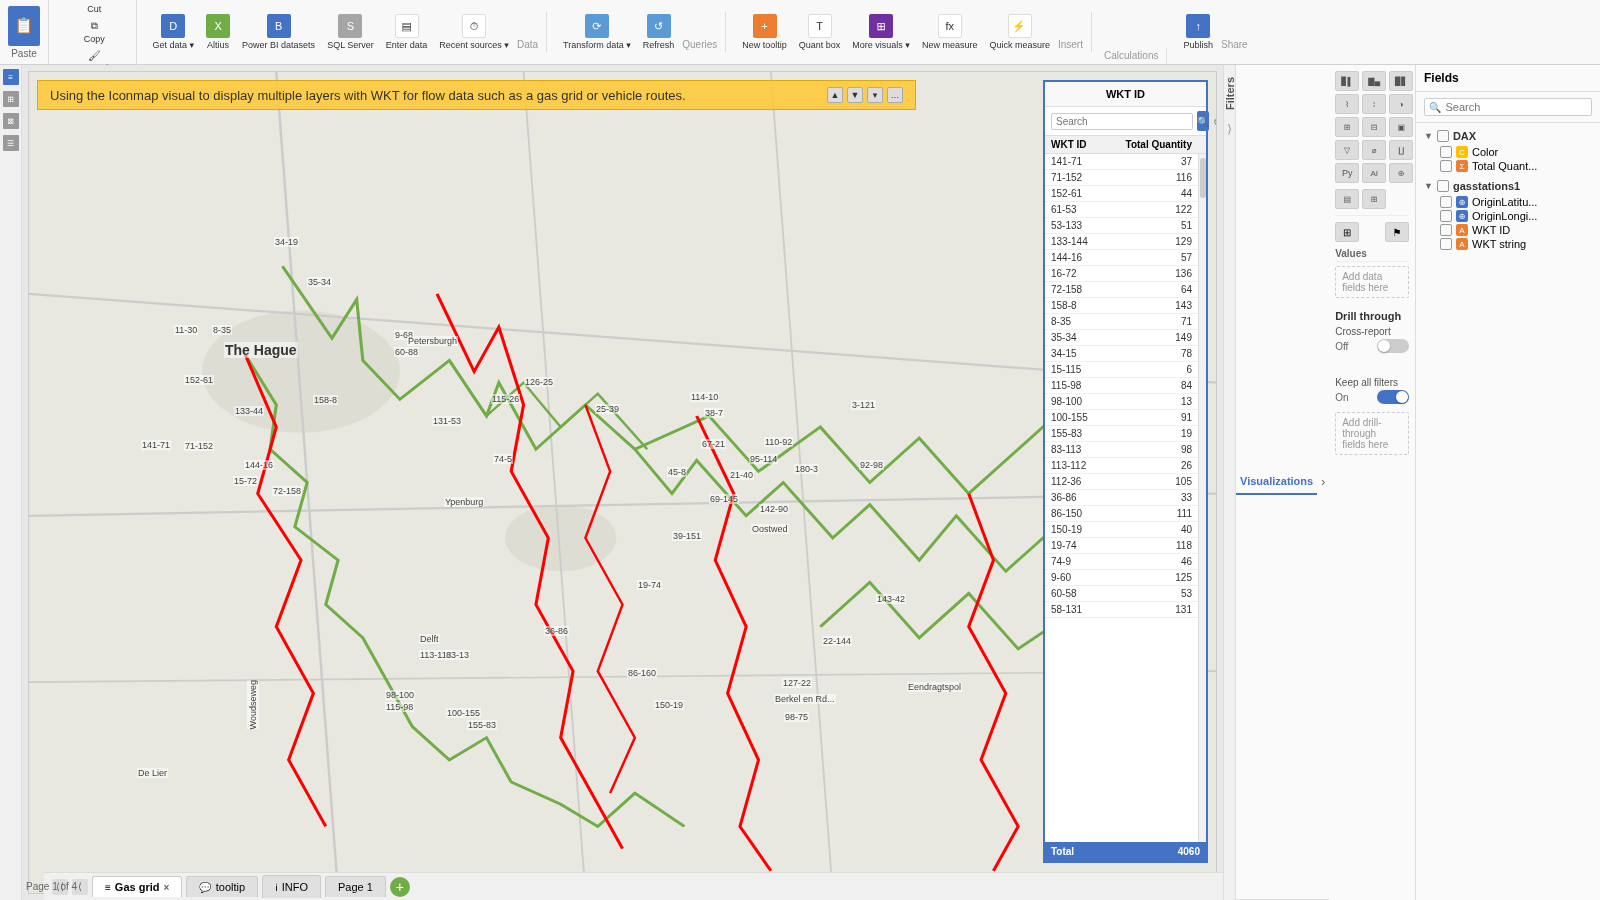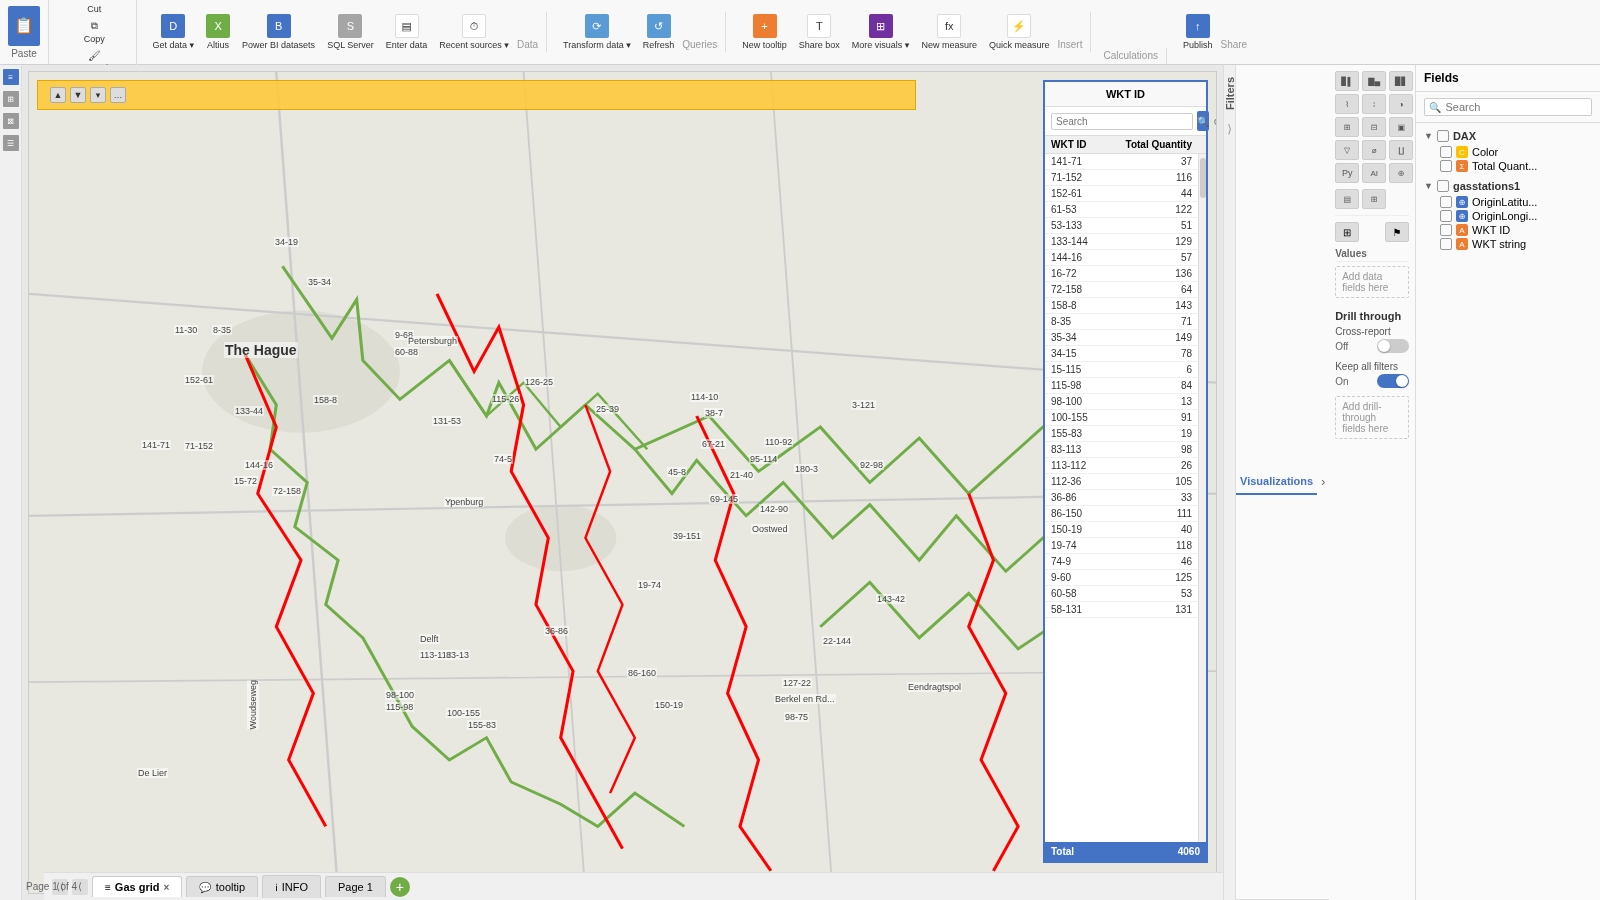--- a/index.html
+++ b/index.html
@@ -140,21 +140,21 @@
     <span style="font-size:10px;color:#999;align-self:flex-end;padding-bottom:2px">Queries</span>
   </div>
 
   <div style="display:flex;gap:4px;align-items:center;padding-right:8px;border-right:1px solid #ddd">
     <div class="toolbar-btn">
       <div class="icon-box" style="background:#ed7d31">+</div>
       <span style="font-size:9px">New tooltip</span>
     </div>
     <div class="toolbar-btn">
       <div class="icon-box white">T</div>
-      <span style="font-size:9px">Share box</span>
+      <span style="font-size:9px">Quant box</span>
     </div>
     <div class="toolbar-btn">
       <div class="icon-box" style="background:#7030a0">⊞</div>
       <span style="font-size:9px">More visuals ▾</span>
     </div>
     <div class="toolbar-btn">
       <div class="icon-box white">fx</div>
       <span style="font-size:9px">New measure</span>
     </div>
     <div class="toolbar-btn">
@@ -183,20 +183,21 @@
     <div class="sidebar-icon" style="background:#4472c4">≡</div>
     <div class="sidebar-icon" style="background:#999">⊞</div>
     <div class="sidebar-icon" style="background:#999">⊠</div>
     <div class="sidebar-icon" style="background:#999">☰</div>
   </div>
 
   <div class="canvas-wrapper">
     <div class="report-canvas">
 
       <div class="title-banner">
+        <span>Using the Iconmap visual to display multiple layers with WKT for flow data such as a gas grid or vehicle routes.</span>
         <div class="title-controls">
           <div class="title-ctrl-btn">▲</div>
           <div class="title-ctrl-btn">▼</div>
           <div class="title-ctrl-btn">▾</div>
           <div class="title-ctrl-btn">…</div>
         </div>
       </div>
 
       <div class="map-container">
         <div class="map-bg">
@@ -526,21 +527,21 @@
           <div style="width:24px;height:20px;background:#ddd;border:1px solid #ccc;border-radius:2px;cursor:pointer;display:flex;align-items:center;justify-content:center;font-size:10px">⊞</div>
           <div style="width:24px;height:20px;background:#ddd;border:1px solid #ccc;border-radius:2px;cursor:pointer;display:flex;align-items:center;justify-content:center;font-size:10px">⚑</div>
         </div>
 
         <div style="font-size:10px;font-weight:600;color:#666;padding:2px 0;border-bottom:1px solid #eee;margin-bottom:4px">Values</div>
         <div style="min-height:28px;border:1px dashed #ccc;border-radius:2px;padding:4px 6px;font-size:10px;color:#999;margin-bottom:8px">Add data fields here</div>
 
         <div style="font-size:11px;font-weight:700;color:#333;padding:4px 0 2px">Drill through</div>
 
         <div style="font-size:10px;color:#555;padding:2px 0">Cross-report</div>
-        <div style="display:flex;align-items:center;justify-content:space-between;margin-bottom:6px">
+        <div style="display:flex;align-items:center;justify-content:space-between;margin-bottom:22px">
           <span style="font-size:10px;color:#666">Off</span>
           <div style="width:32px;height:14px;border-radius:7px;background:#ccc;position:relative;cursor:pointer">
             <div style="width:12px;height:12px;border-radius:50%;background:white;position:absolute;top:1px;left:1px;box-shadow:0 1px 2px rgba(0,0,0,0.3)"></div>
           </div>
         </div>
 
         <div style="font-size:10px;color:#555;padding:2px 0">Keep all filters</div>
         <div style="display:flex;align-items:center;justify-content:space-between;margin-bottom:8px">
           <span style="font-size:10px;color:#666">On</span>
           <div style="width:32px;height:14px;border-radius:7px;background:#4472c4;position:relative;cursor:pointer">

